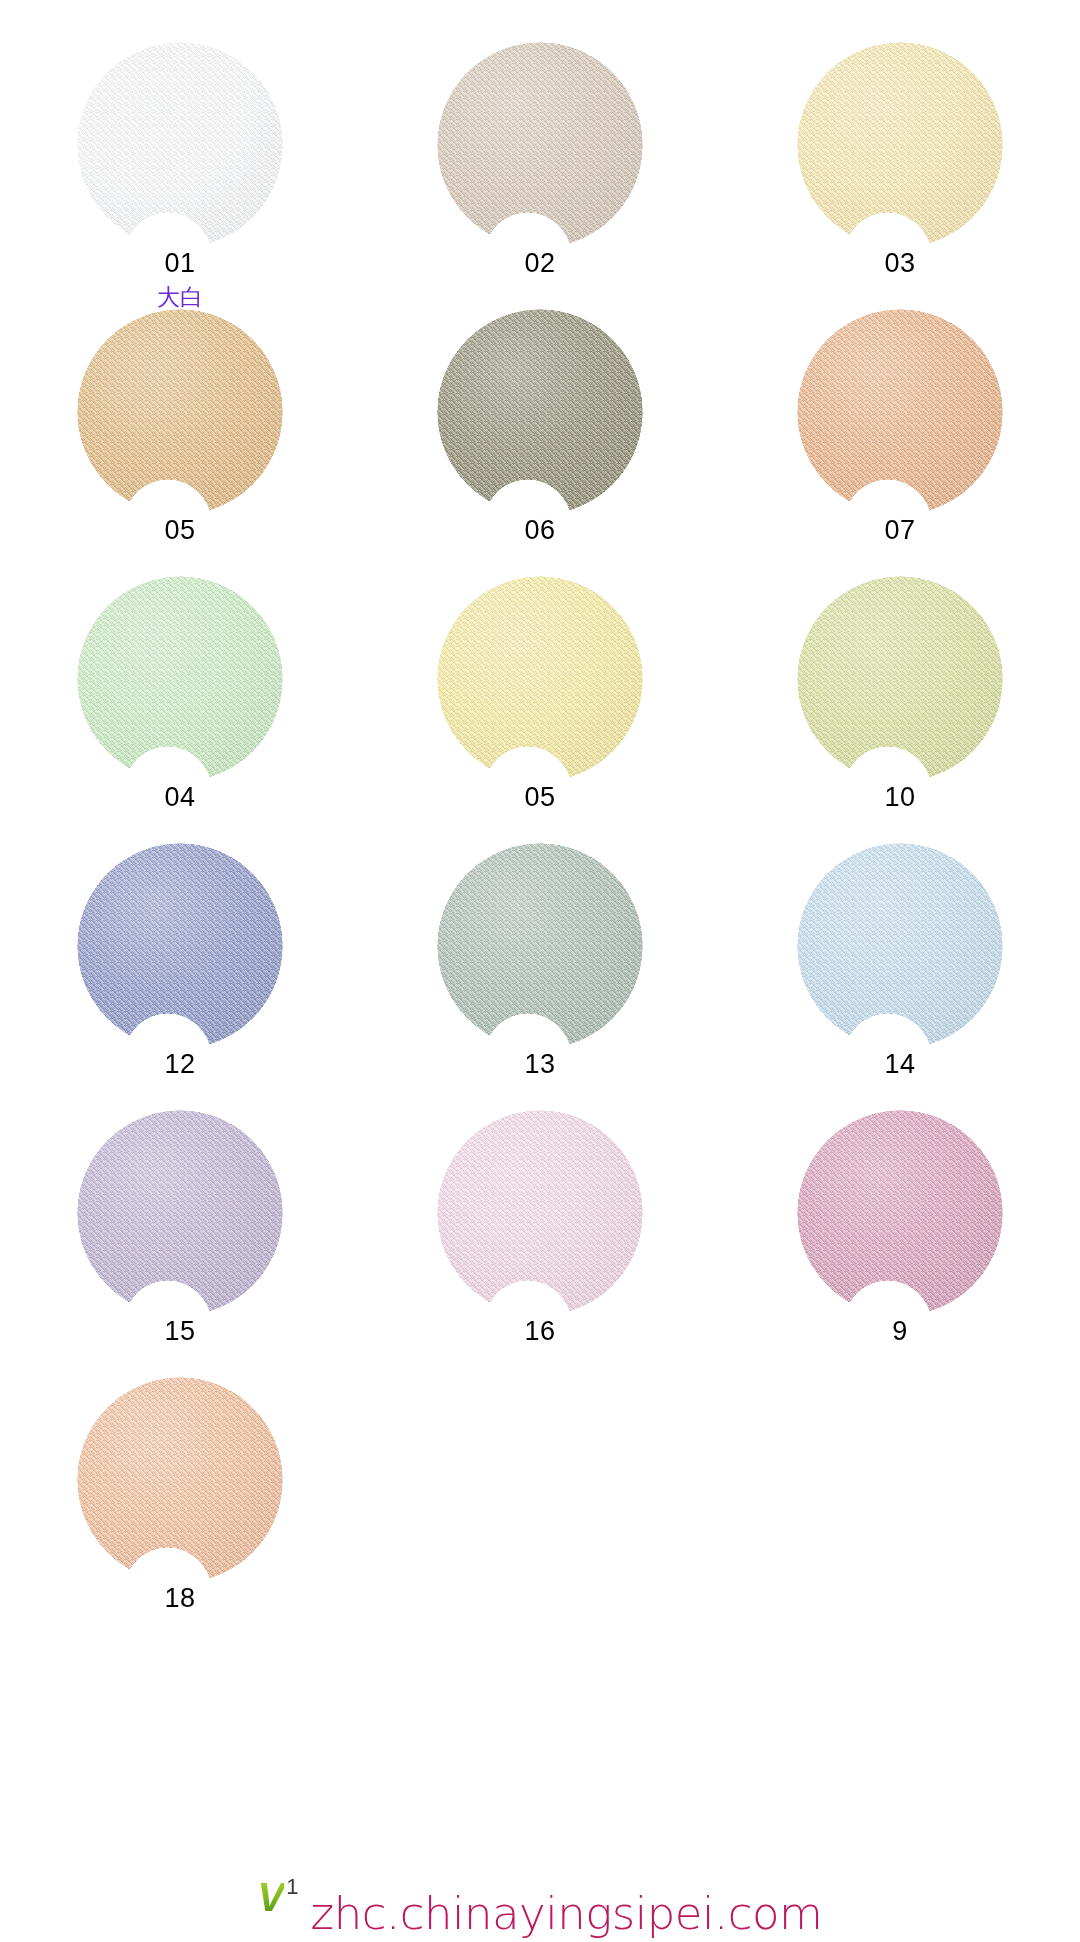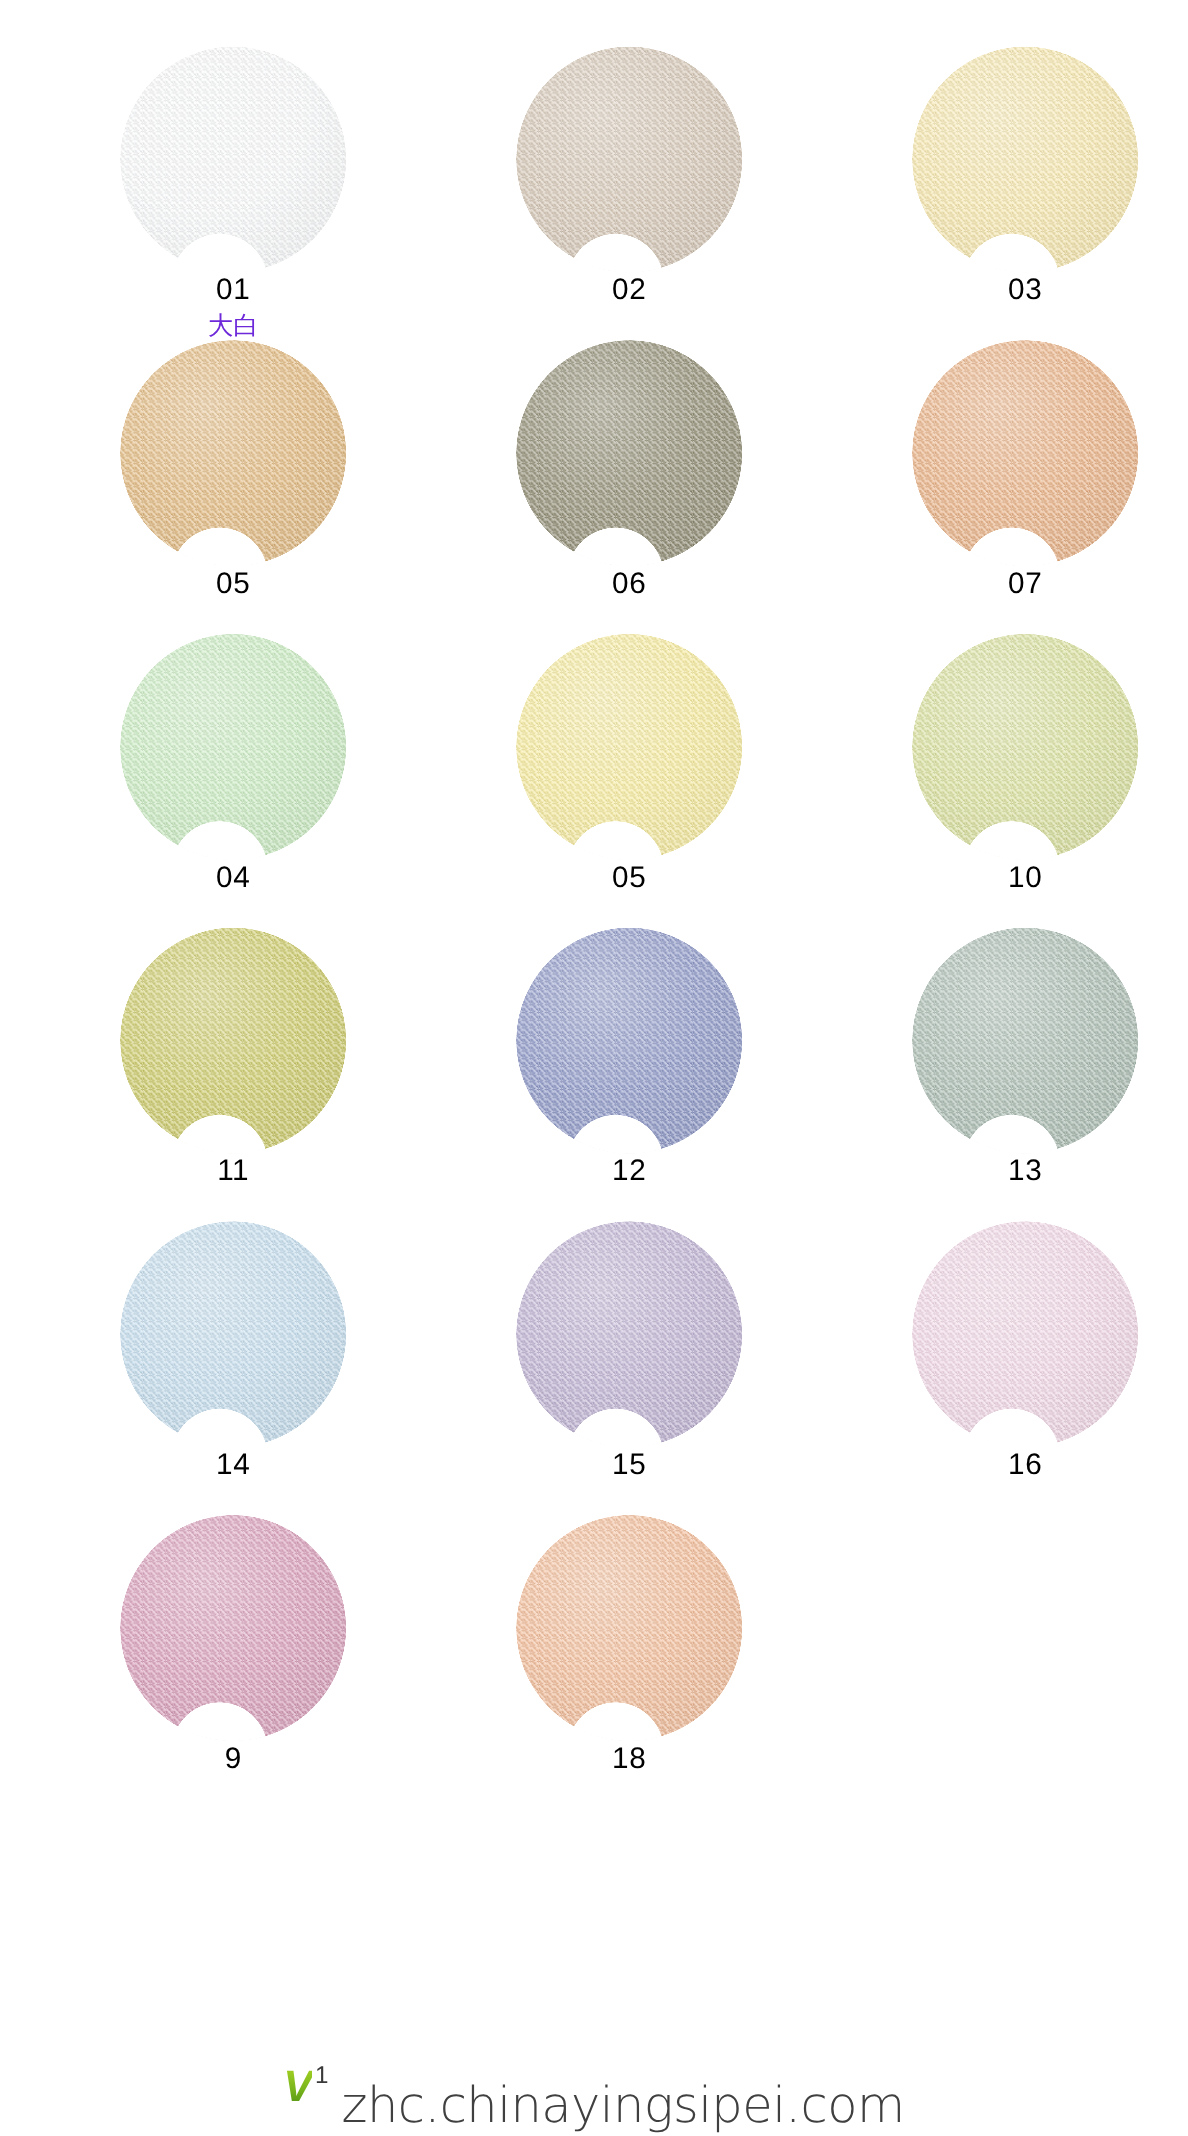--- a/index.html
+++ b/index.html
@@ -19,21 +19,20 @@
     position: absolute;
     left: 0;
     top: 0;
     width: 1080px;
     height: 1830px;
     display: grid;
     grid-template-columns: repeat(3, 360px);
     grid-template-rows: repeat(6, 267px);
     padding-top: 38px;
     box-sizing: border-box;
-    padding-left: 32px;
   }
 
   .swatch-cell {
     position: relative;
     width: 360px;
     height: 267px;
   }
 
   
   .disc-wrap {
@@ -140,21 +139,21 @@
     font-size: 22px;
     color: #3a3a3a;
     align-self: flex-start;
     margin-top: 14px;
     margin-right: 12px;
   }
   .wm-url {
     font-family: "DejaVu Sans", sans-serif;
     font-size: 45px;
     font-weight: 300;
-    color: #404040;
+    color: #be185d;
     letter-spacing: -0.5px;
     line-height: 1;
     margin-top: 33px;
   }
 </style>
 </head>
 <body>
 
 <div id="swatch-grid">
     <div class="swatch-cell">
@@ -204,26 +203,20 @@
       <div class="disc-wrap">
         <div class="disc" style="background-color: rgb(247, 235, 155);"></div>
       </div>
       <div class="swatch-number">05</div>
     </div>
     <div class="swatch-cell">
       <div class="disc-wrap">
         <div class="disc" style="background-color: rgb(217, 224, 154);"></div>
       </div>
       <div class="swatch-number">10</div>
-    </div>
-    <div class="swatch-cell">
-      <div class="disc-wrap">
-        <div class="disc" style="background-color: rgb(204, 202, 101);"></div>
-      </div>
-      <div class="swatch-number">11</div>
     </div>
     <div class="swatch-cell">
       <div class="disc-wrap">
         <div class="disc" style="background-color: rgb(138, 149, 198);"></div>
       </div>
       <div class="swatch-number">12</div>
     </div>
     <div class="swatch-cell">
       <div class="disc-wrap">
         <div class="disc" style="background-color: rgb(168, 187, 176);"></div>

